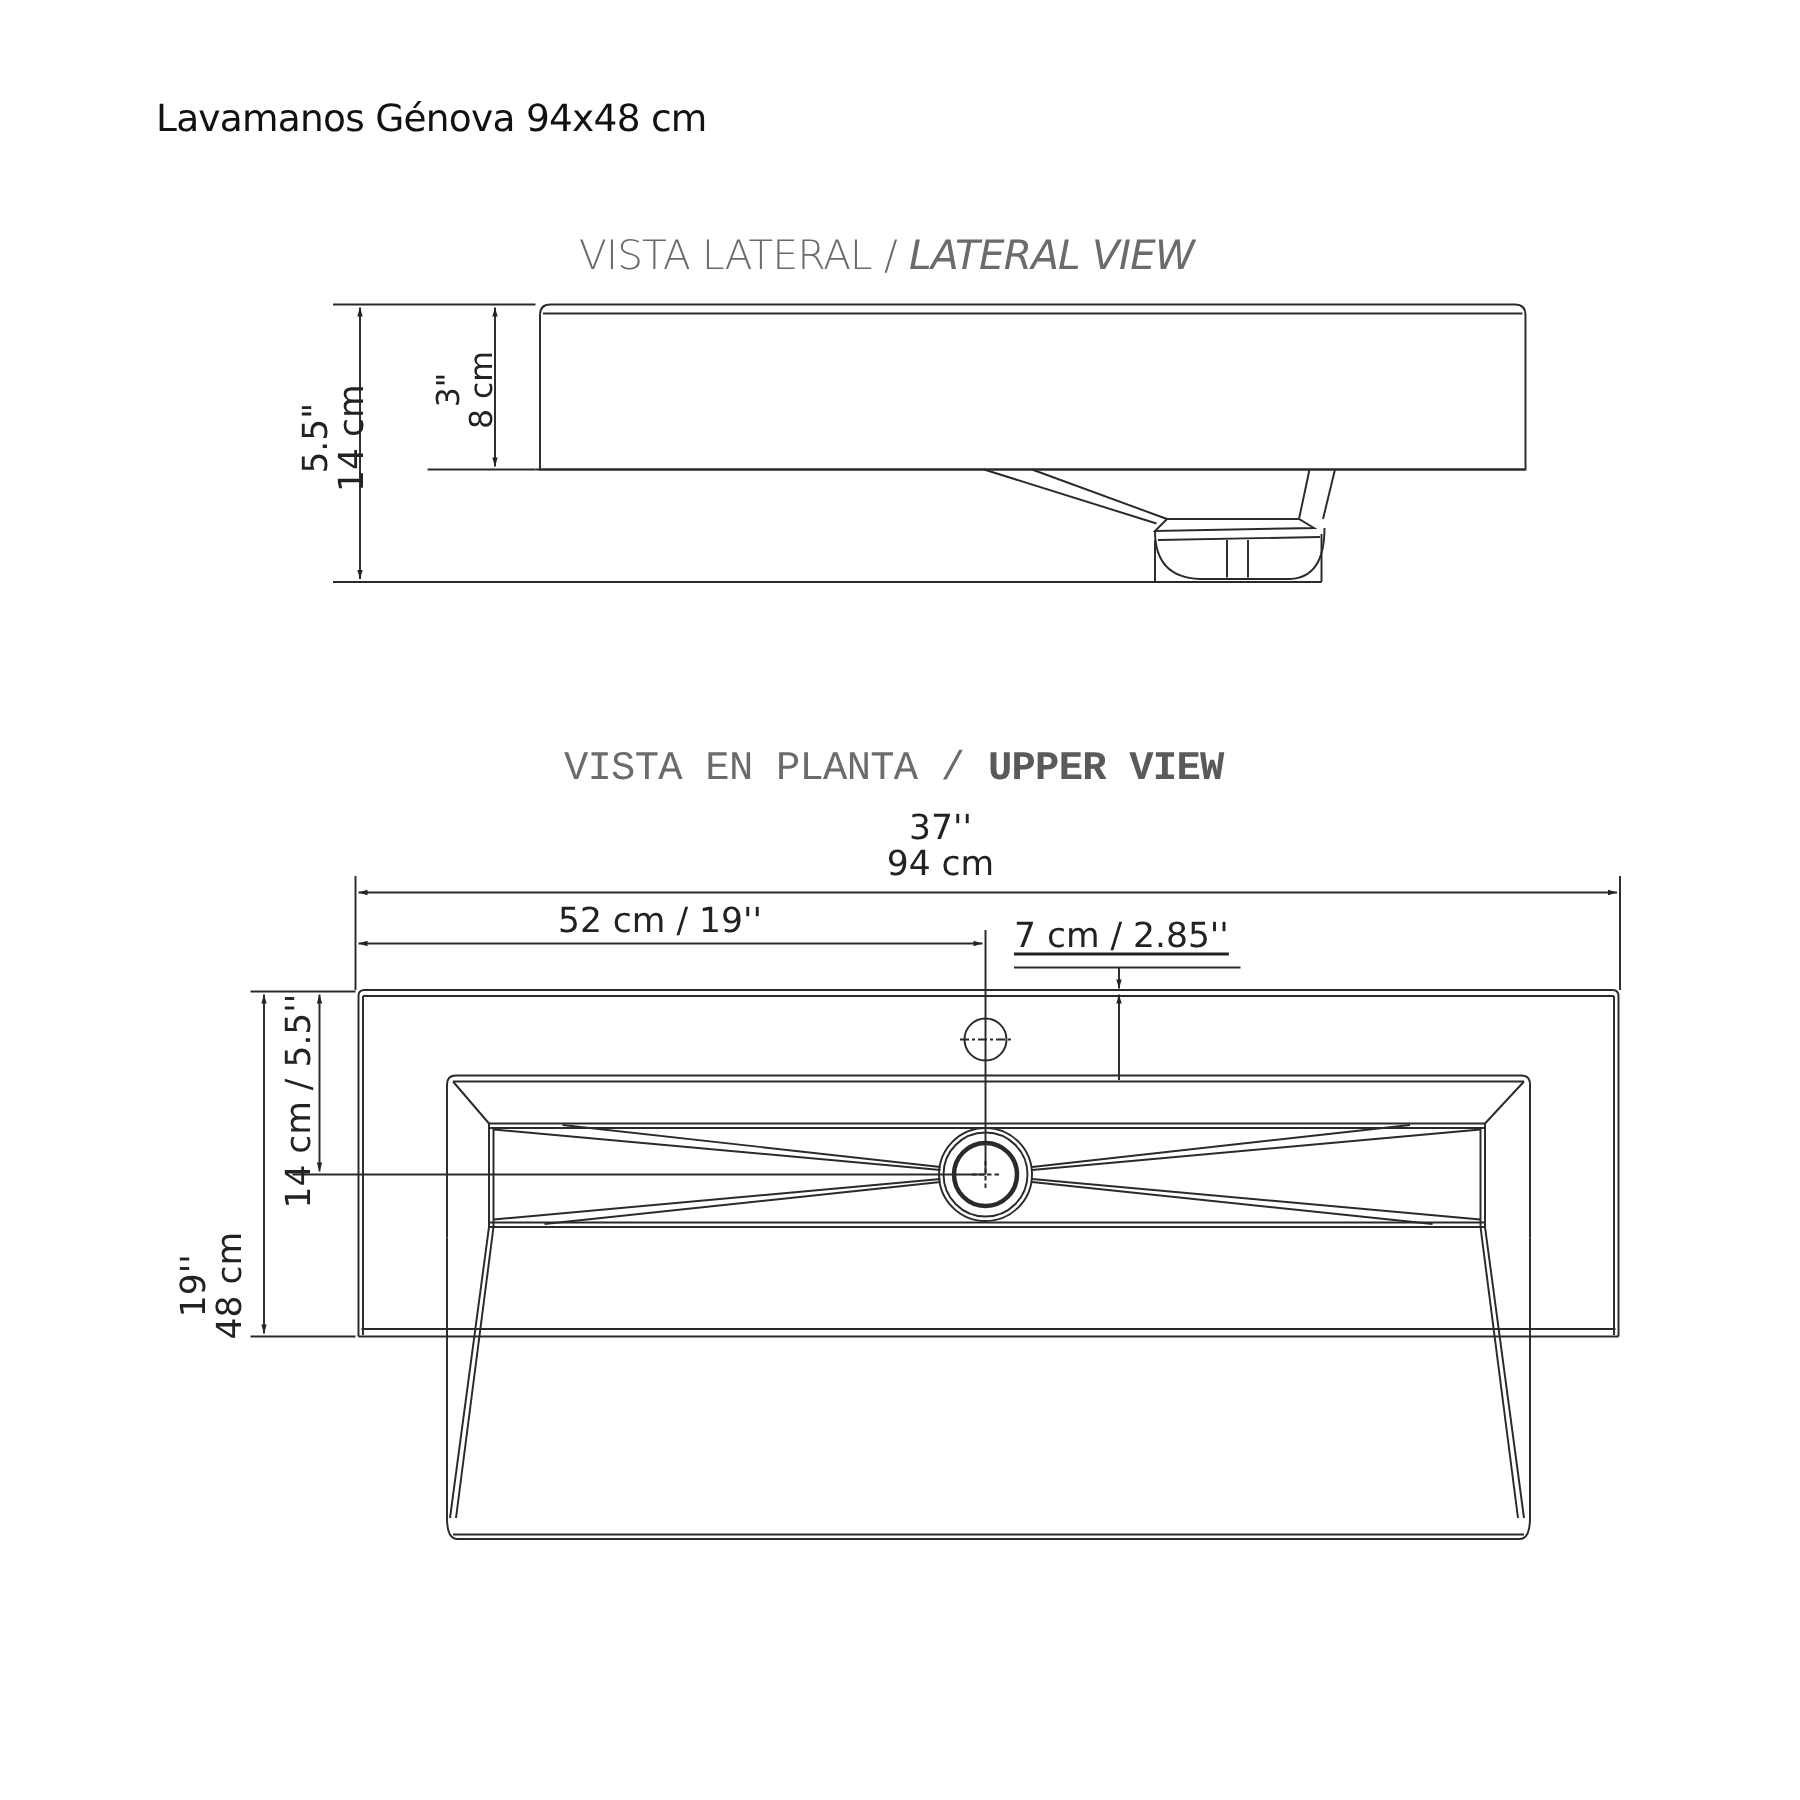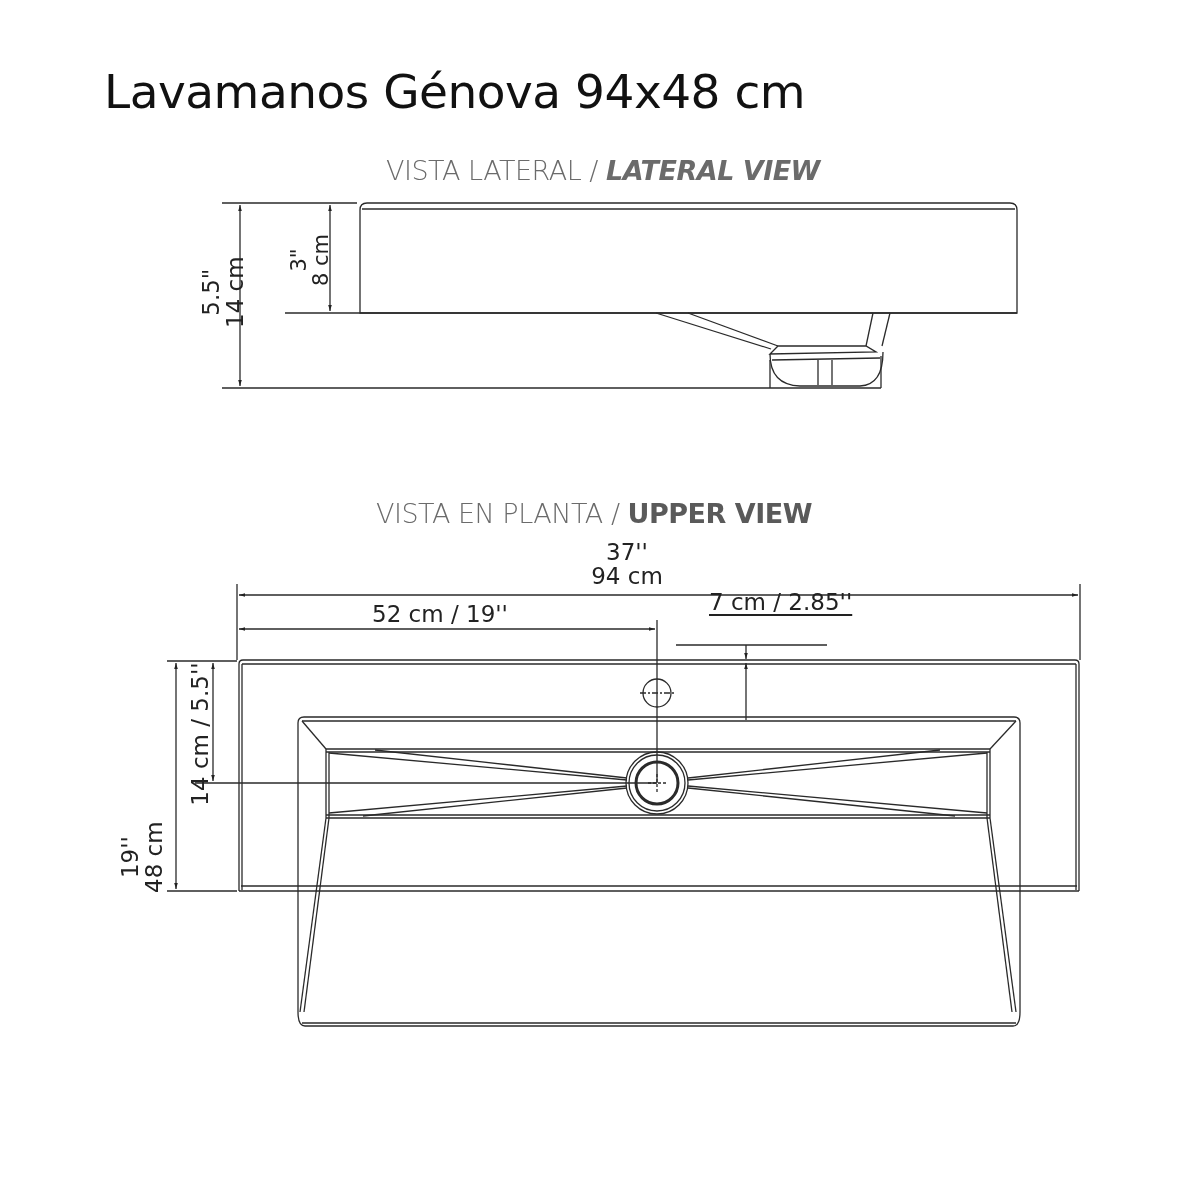--- a/index.html
+++ b/index.html
@@ -1,22 +1,22 @@
 <!DOCTYPE html>
 <html><head>
   <meta charset="utf-8">
   <style>
     html, body { margin: 0; padding: 0; background: #ffffff; }
     body { width: 1200px; height: 1200px; position: relative; overflow: hidden; font-family: "DejaVu Sans", sans-serif; }
-    .title { position: absolute; left: 104px; top: 64px; font-size: 47px; color: #111111; font-family: "DejaVu Sans", sans-serif; font-weight: normal; letter-spacing: -0.5px; }
+    .title { position: absolute; left: 104px; top: 64px; font-size: 25px; color: #111111; font-family: "DejaVu Sans", sans-serif; font-weight: normal; letter-spacing: -0.5px; }
     .view-title { position: absolute; font-size: 27px; color: #6b6b6b; font-weight: 300; letter-spacing: -0.5px; white-space: nowrap; }
-    .view-title .it { font-style: italic; font-weight: bold; }
+    .view-title .it { font-style: italic; }
     .view-title .bd { font-weight: bold; color: #5a5a5a; }
     #lateral-title { left: 386px; top: 155px; }
-    #upper-title { left: 376px; top: 498px; }
+    #upper-title { left: 376px; top: 498px; font-family: Liberation Mono, monospace; }
     .dim { position: absolute; font-size: 23px; color: #222222; white-space: nowrap; line-height: 1.05; text-align: center; }
     .rot { transform-origin: center center; transform: rotate(-90deg); }
     svg { position: absolute; left: 0; top: 0; }
     .u { text-decoration: underline; text-underline-offset: 4px; }
   </style>
 </head>
 <body>
 
 <div class="title">Lavamanos Génova 94x48 cm</div>
 
@@ -139,18 +139,18 @@
 <div class="dim rot" style="left:265px; top:238px; width:90px; font-size:21px;">
   <div>3"</div>
   <div>8 cm</div>
 </div>
 
 <div class="dim" style="left:567px; top:540px; width:120px;">
   <div>37''</div>
   <div>94 cm</div>
 </div>
 <div class="dim" style="left:372px; top:602px;">52 cm / 19''</div>
-<div class="dim u" style="left:676px; top:590px;margin-left:33px;">7 cm / 2.85''</div>
+<div class="dim u" style="left:676px; top:612px;">7 cm / 2.85''</div>
 <div class="dim rot" style="left:110px; top:722px; width:180px;">14 cm / 5.5''</div>
 <div class="dim rot" style="left:87px; top:833px; width:110px;">
   <div>19''</div>
   <div>48 cm</div>
 </div>
 
 </body></html>

